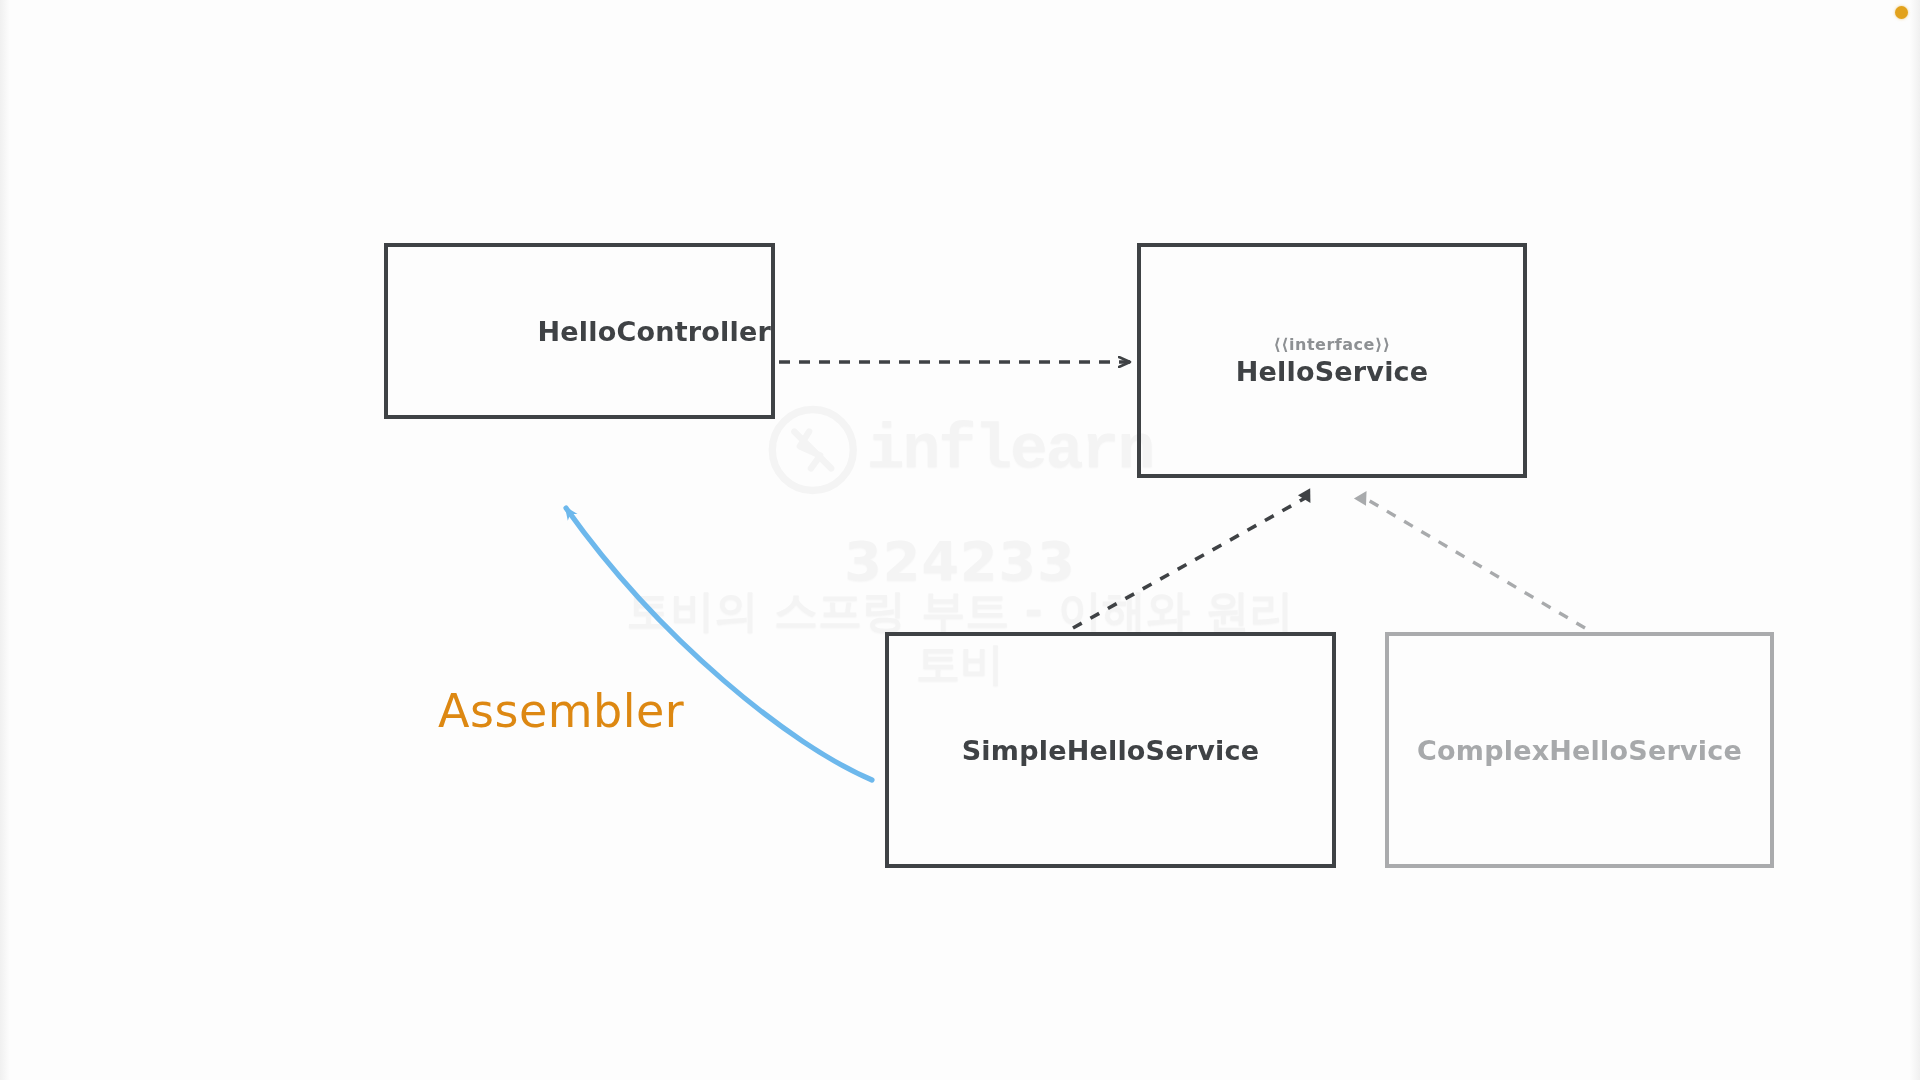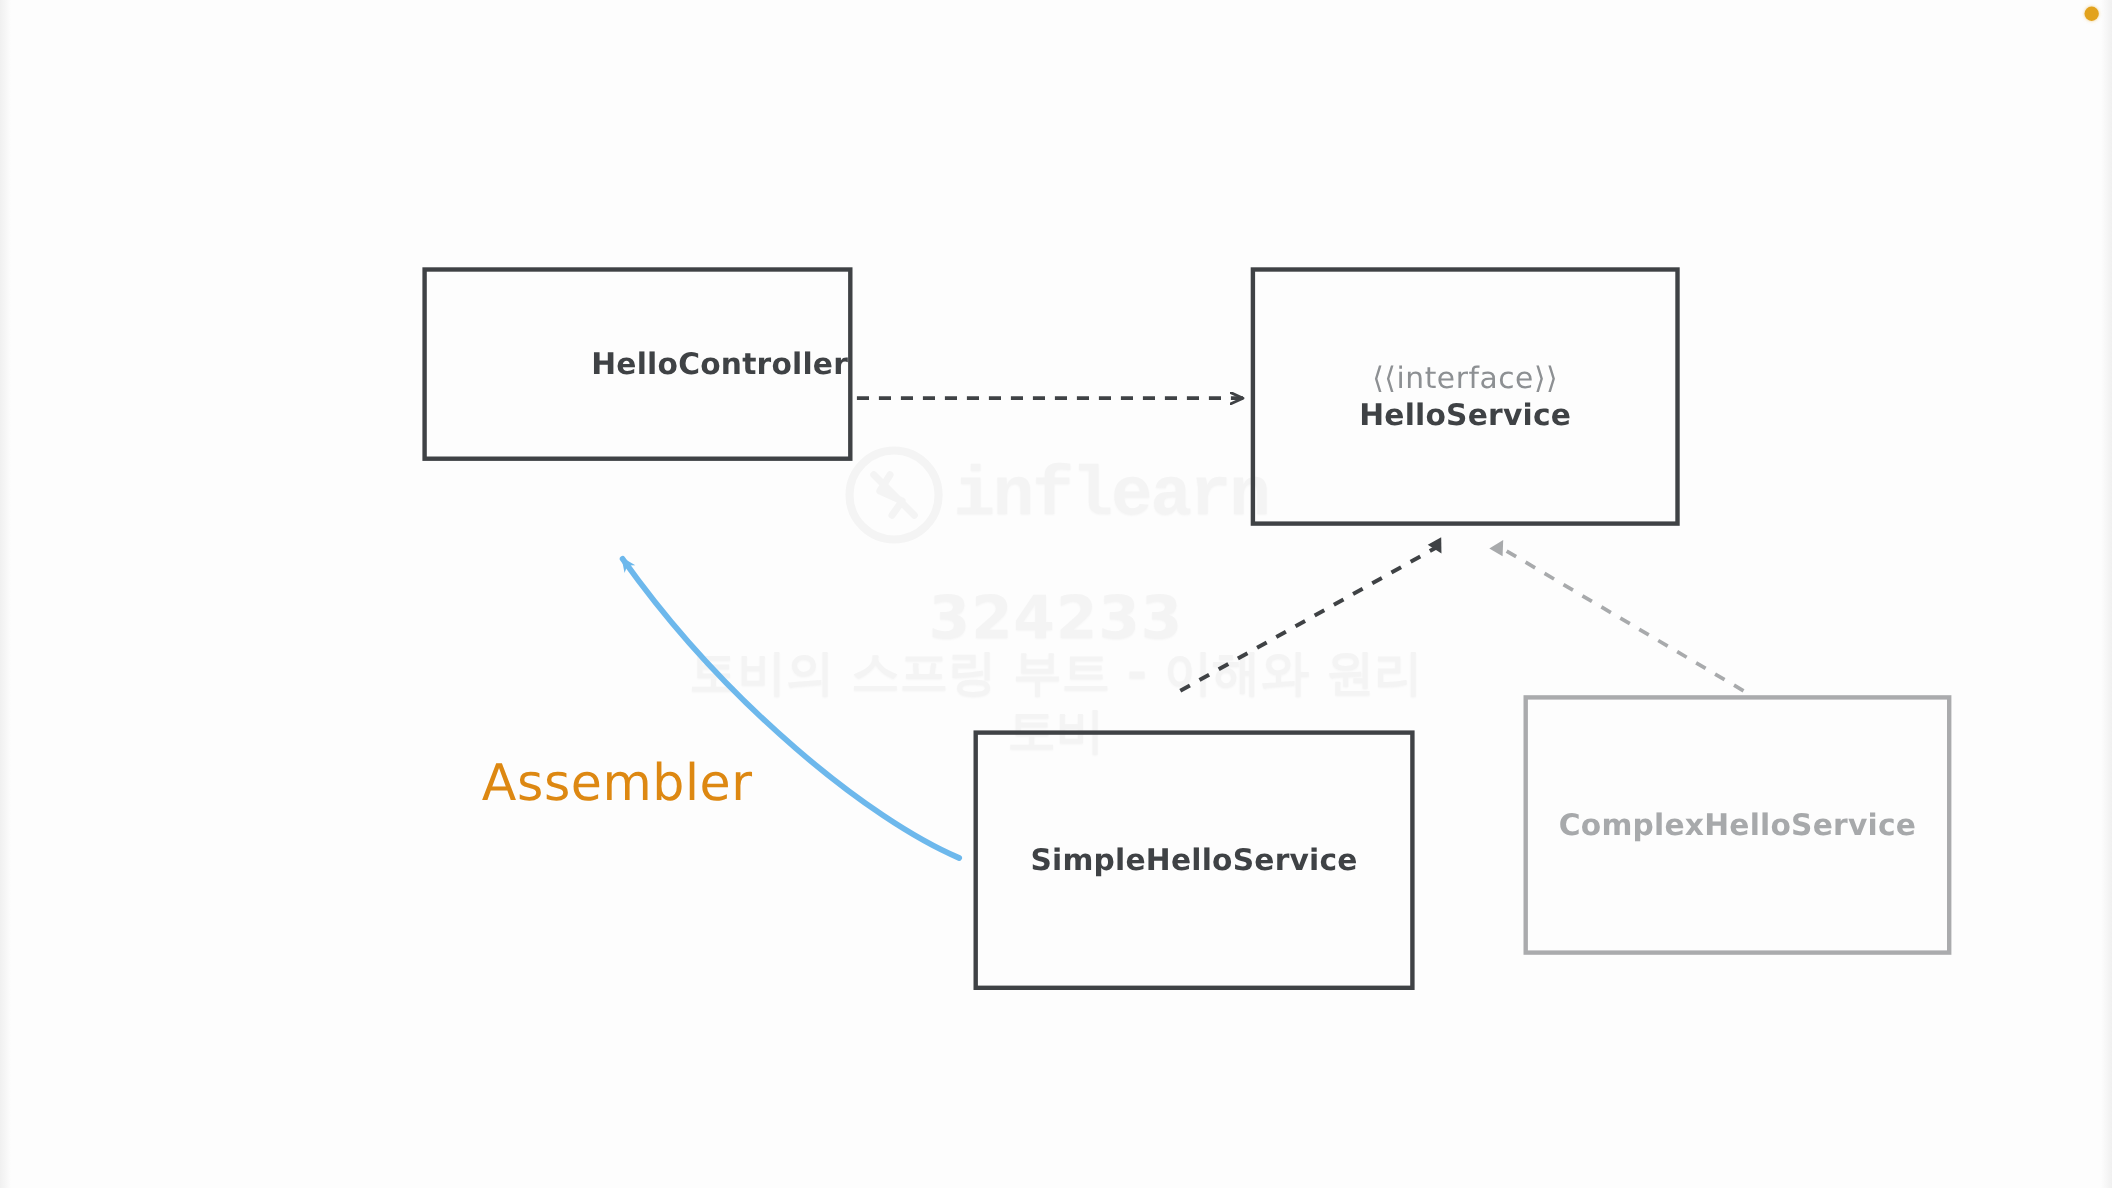--- a/index.html
+++ b/index.html
@@ -88,22 +88,22 @@
   .uml-box.muted  { border: 4px solid #aaabad; text-align: right; }
 
   .cls-name {
     font-size: 27px;
     font-weight: 700;
     color: #3f4245;
     letter-spacing: 0.2px;
   }
   .cls-name.muted-text { color: #a7a9ab; }
   .stereotype {
-    font-size: 27px;
-    font-weight: 400;
+    font-size: 16px;
+    font-weight: 700;
     color: #8d9093;
     letter-spacing: 0.5px;
     margin-bottom: 2px;
   }
 
   
   #edges {
     position: absolute;
     left: 0;
     top: 0;
@@ -187,21 +187,21 @@
 
   <div class="uml-box solid" id="node-hello-controller" style="left:384px; top:243px; width:391px; height:176px;align-items:flex-end;">
     <div class="cls-name">HelloController</div>
   </div>
 
   <div class="uml-box solid" id="node-hello-service" style="left:1137px; top:243px; width:390px; height:235px;">
     <div class="stereotype">⟨⟨interface⟩⟩</div>
     <div class="cls-name">HelloService</div>
   </div>
 
-  <div class="uml-box solid" id="node-simple-hello-service" style="left:885px; top:632px; width:401px; height:236px;margin-top:32px;">
+  <div class="uml-box solid" id="node-simple-hello-service" style="left:885px; top:632px; width:451px; height:236px;">
     <div class="cls-name">SimpleHelloService</div>
   </div>
 
   <div class="uml-box muted" id="node-complex-hello-service" style="left:1385px; top:632px; width:389px; height:236px;">
     <div class="cls-name muted-text">ComplexHelloService</div>
   </div>
 
   <div id="assembler-label">Assembler</div>
 
   <div id="corner-dot"></div>

